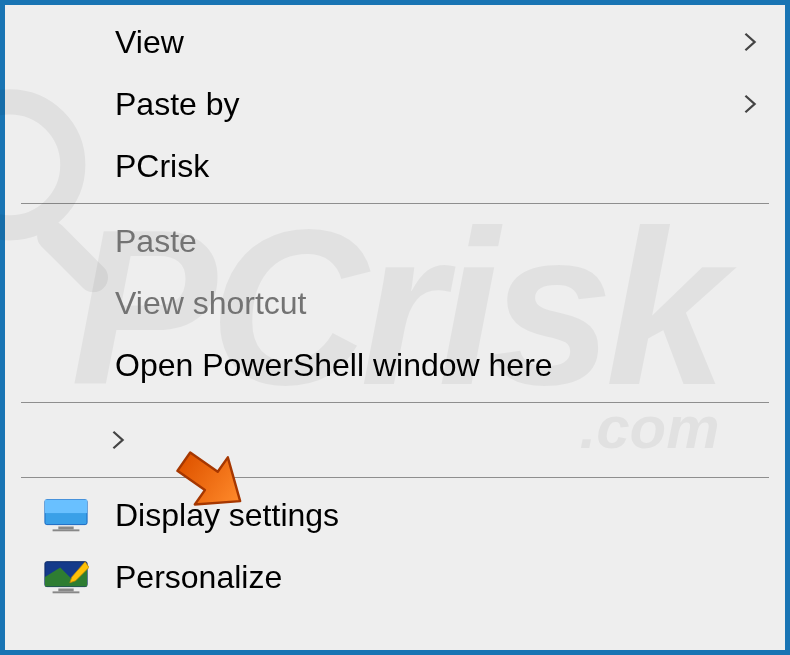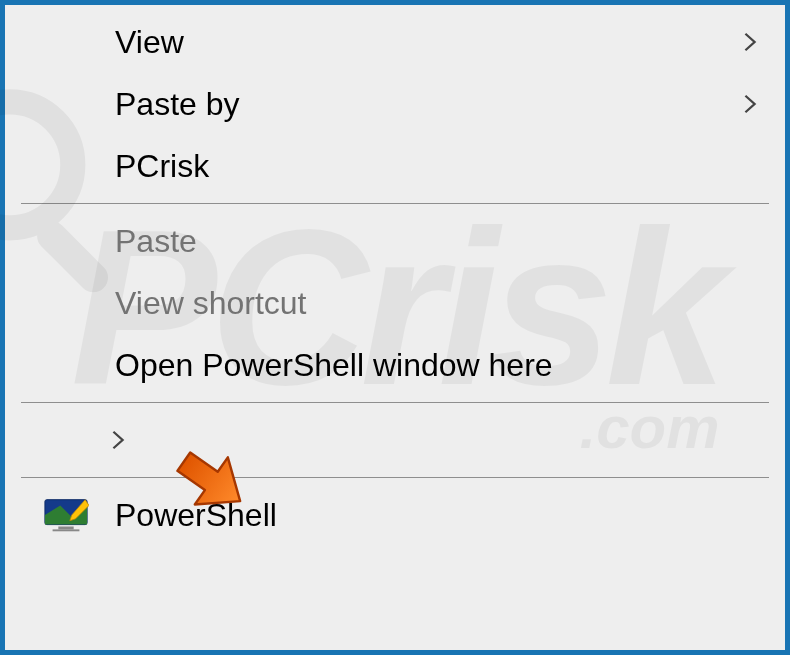--- a/index.html
+++ b/index.html
@@ -172,34 +172,47 @@
     <span class="icon-slot"></span>
     <span class="chevron">
       <svg viewBox="0 0 24 24">
           <path d="M7 3 L17 12 L7 21" fill="none" stroke="#444" stroke-width="2.5"></path>
         </svg>
     </span>
   </div>
 
   <div class="separator"></div>
 
+  <div class="menu-item">
+    <span class="icon-slot">
+      <span class="icon-monitor">
+        <svg viewBox="0 0 48 36">
+          <rect x="2" y="2" width="44" height="26" rx="2" fill="#3aa0e8" stroke="#1565c0" stroke-width="1"></rect>
+          <rect x="2" y="2" width="44" height="14" fill="#69c0ff"></rect>
+          <rect x="16" y="30" width="16" height="3" fill="#888"></rect>
+          <rect x="10" y="33" width="28" height="2" fill="#888"></rect>
+        </svg>
+      </span>
+    </span>
+    <span class="label">Display settings</span>
+  </div>
 
   <div class="menu-item">
     <span class="icon-slot">
       <span class="icon-personalize">
         <svg viewBox="0 0 48 36">
           <rect x="2" y="2" width="44" height="26" rx="2" fill="#143a8a" stroke="#0b2a66" stroke-width="1"></rect>
           <path d="M2 18 L18 8 L30 20 L46 6 L46 28 L2 28 Z" fill="#2e7d32"></path>
           <rect x="16" y="30" width="16" height="3" fill="#888"></rect>
           <rect x="10" y="33" width="28" height="2" fill="#888"></rect>
           <path d="M44 2 L30 18 L28 24 L34 22 L48 8 Z" fill="#ffc107" stroke="#b8860b" stroke-width="0.8"></path>
         </svg>
       </span>
     </span>
-    <span class="label">PowerShell</span>
+    <span class="label">Personalize</span>
   </div>
 
 </div>
 
 <div class="pointer-arrow">
   <svg viewBox="0 0 100 100">
     <defs>
       <linearGradient id="arrg" x1="0" y1="0" x2="0" y2="1">
         <stop offset="0" stop-color="#ff8a2b"></stop>
         <stop offset="1" stop-color="#e05500"></stop>

